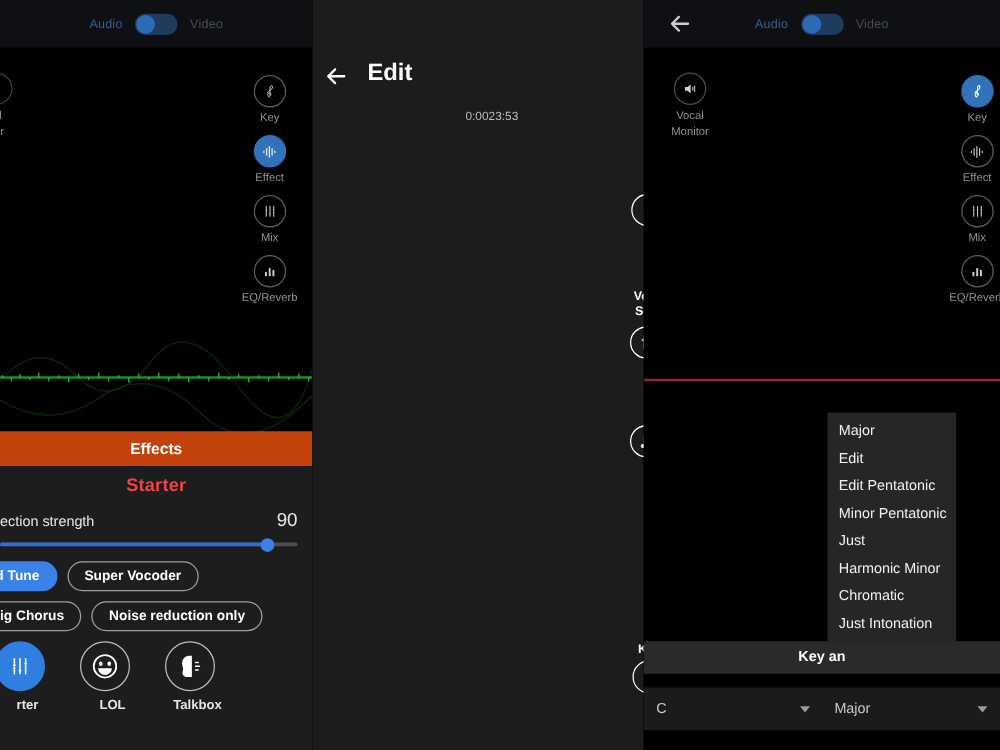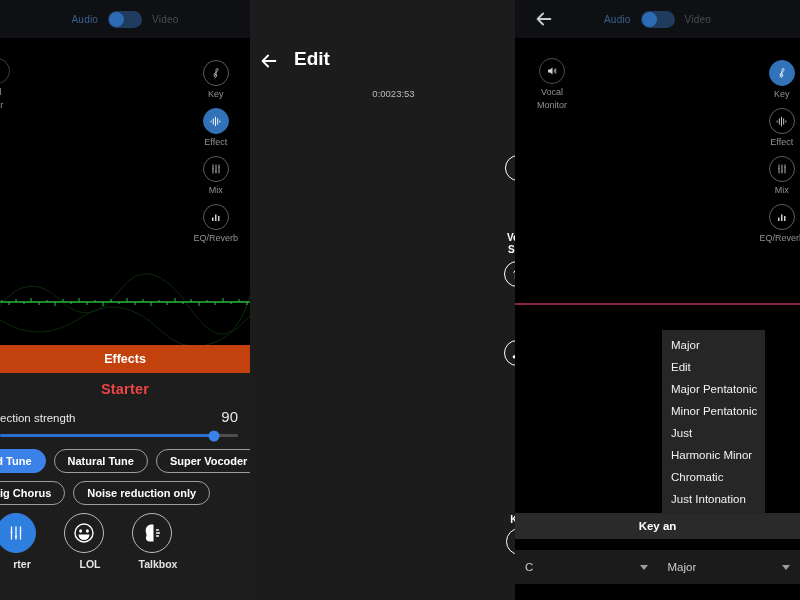--- a/index.html
+++ b/index.html
@@ -237,21 +237,20 @@
         <span class="slider-value">90</span>
       </div>
       <div class="slider-track">
         <div class="slider-fill" id="sliderFill" style="width: 90%;"></div>
         <div class="slider-thumb" id="sliderThumb" style="left: 90%;"></div>
       </div>
 
       <div class="chips">
         <div class="chip-row">
           <div class="chip sel">rd Tune</div>
-          <div class="chip">Natural Tune</div>
           <div class="chip">Super Vocoder</div>
         </div>
         <div class="chip-row">
           <div class="chip">Big Chorus</div>
           <div class="chip">Noise reduction only</div>
         </div>
       </div>
 
       <div class="fx-row">
         <div class="fx-item">
@@ -429,21 +428,21 @@
       <div class="key-select">
         <span>Major</span>
         <span class="caret"></span>
       </div>
     </div>
   </div>
 
   <div class="dropdown" id="dropdown">
       <div class="dd-item">Major</div>
       <div class="dd-item">Edit</div>
-      <div class="dd-item">Major Pentatonic</div>
+      <div class="dd-item">Edit Pentatonic</div>
       <div class="dd-item">Minor Pentatonic</div>
       <div class="dd-item">Just</div>
       <div class="dd-item">Harmonic Minor</div>
       <div class="dd-item">Chromatic</div>
       <div class="dd-item">Just Intonation</div>
     </div>
 
 </div>
 
 </body></html>

